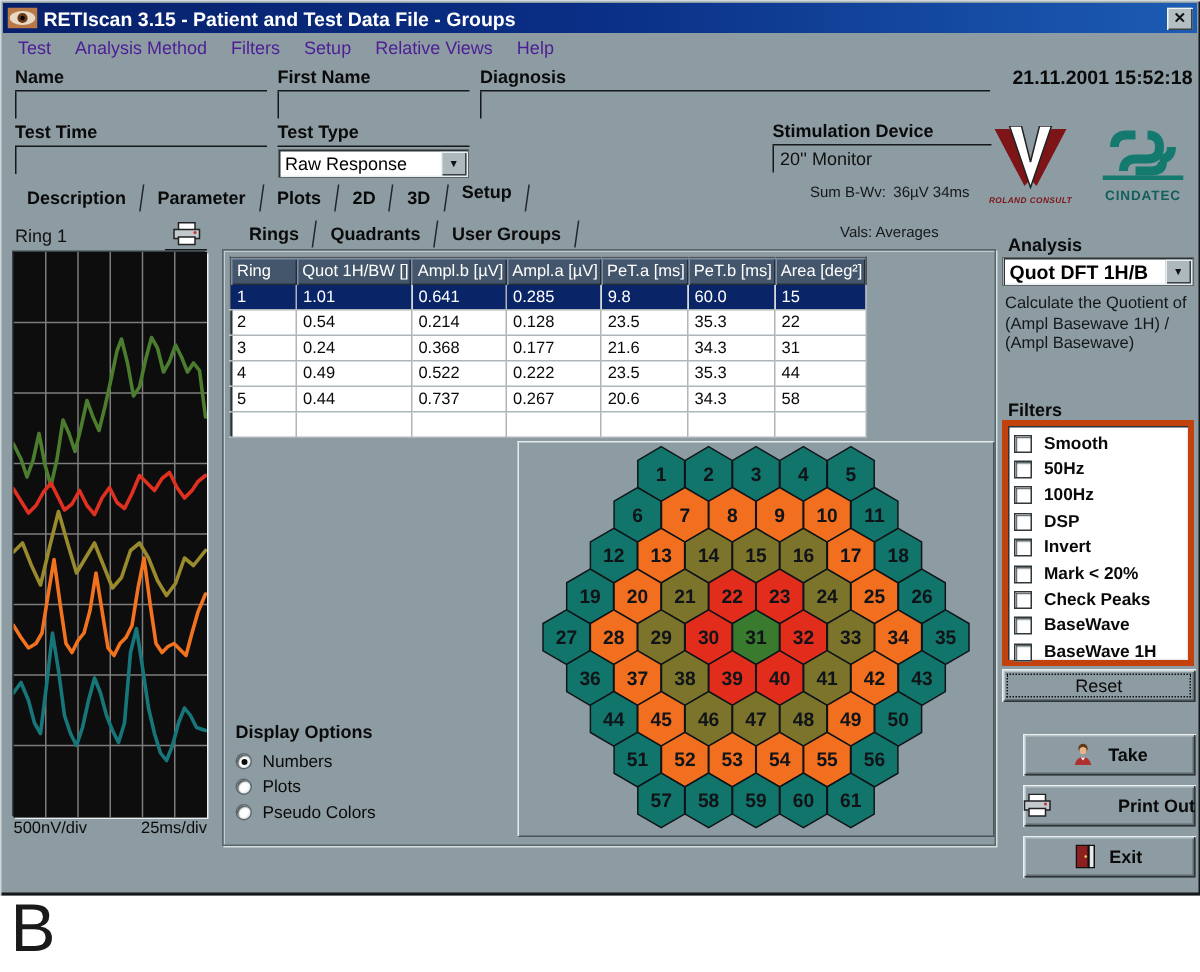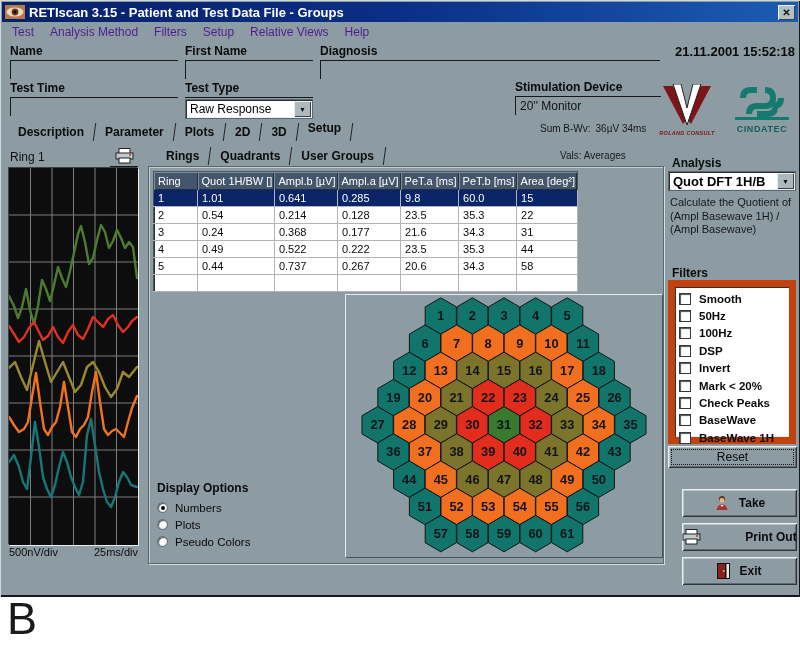--- a/index.html
+++ b/index.html
@@ -95,21 +95,21 @@
            box-shadow: inset 1px 1px 1px #4a5458, inset -1px -1px 0 #e9eef0; border:1px solid #5c686c; position:relative; }
   .radio.on:after { content:""; position:absolute; left:2.5px; top:2.5px; width:4px; height:4px; border-radius:50%; background:#0a0a0a; }
   .radio-row .lab { font-size:11.5px; color:#0a0a0a; }
 
   
   .side-hdr { position:absolute; font-size:12px; font-weight:700; color:#0a0a0a; }
   #analysis-dd { position:absolute; left:668px; top:170px; width:128px; }
   #analysis-desc { position:absolute; left:670px; top:196px; width:130px; font-size:11px; color:#14181a;
                    line-height:13.5px; white-space:pre-line; }
   #filters-box { position:absolute; left:668px; top:280px; width:128px; height:164px; background:#fff;
-                 box-shadow: inset 1px 1px 0 #2c3336, inset -1px -1px 0 #e9eef0; border:7px solid #c2410c;
+                 box-shadow: inset 1px 1px 0 #2c3336, inset -1px -1px 0 #e9eef0; border:4px solid #c2410c;
                  padding:3px 0 0 4px; }
   .cbx-row { display:flex; align-items:center; height:17.4px; }
   .cbx { width:12px; height:12px; background:#fff; margin-right:8px;
          box-shadow: inset 1px 1px 1px #4a5458; border:1px solid #30383c; }
   .cbx-row .lab { font-size:11.5px; font-weight:700; color:#0a0a0a; white-space:nowrap; }
 
   
   .btn95 { position:absolute; background:#8D9CA3; display:flex; align-items:center; justify-content:center;
            box-shadow: inset 1px 1px 0 #eaf0f1, inset -1px -1px 0 #2e363a, inset 2px 2px 0 #b9c4c8, inset -2px -2px 0 #5f6b70;
            font-size:12px; font-weight:700; color:#0a0a0a; }

